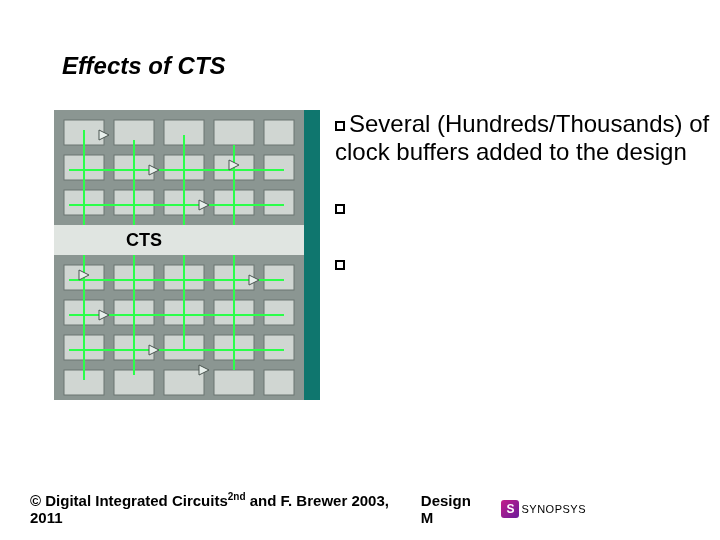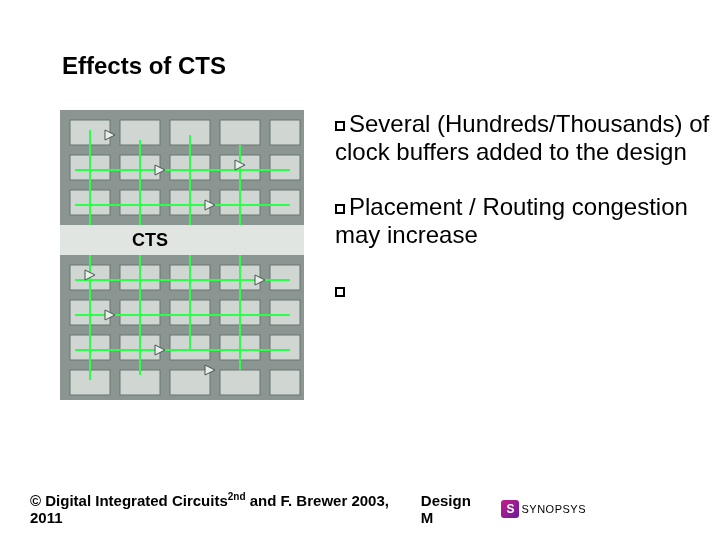--- a/index.html
+++ b/index.html
@@ -10,27 +10,28 @@
     font-family: Arial, Helvetica, sans-serif;
     position: relative;
     overflow: hidden;
   }
   .title {
     position: absolute;
     top: 52px;
     left: 62px;
     font-size: 24px;
     font-weight: bold;
+    font-style: italic;
     color: #000;
   }
   .diagram {
     position: absolute;
     top: 110px;
-    left: 60px;
-    width: 244px;
+    left: 54px;
+    width: 266px;
     height: 290px;
     background: #0f766e;
     overflow: hidden;
   }
   .content {
     position: absolute;
     top: 110px;
     left: 335px;
     width: 375px;
   }
@@ -152,21 +153,21 @@
       <polygon points="25,160 35,165 25,170"></polygon>
     </g>
 
     <rect x="0" y="115" width="250" height="30" fill="#e0e5e1"></rect>
     <text x="72" y="136" font-family="Arial" font-size="18" font-weight="bold" fill="#000">CTS</text>
   </svg>
 </div>
 
 <div class="content">
   <div class="bullet"><span class="sq"></span><span>Several (Hundreds/Thousands) of clock buffers added to the design</span></div>
-  <div class="bullet"><span class="sq"></span><span>Placement / Routing congestion may increase</span></div>
+  <div class="bullet"><span class="sq"></span></div>
   <div class="bullet"><span class="sq"></span></div>
 </div>
 
 <div class="footer">
   <div class="footer-left">
     <span>© Digital Integrated Circuits</span><sup>2nd</sup><span> and F. Brewer 2003, 2011</span>
   </div>
   <div class="footer-right">
     <span>Design M</span>
     <span class="logo">

